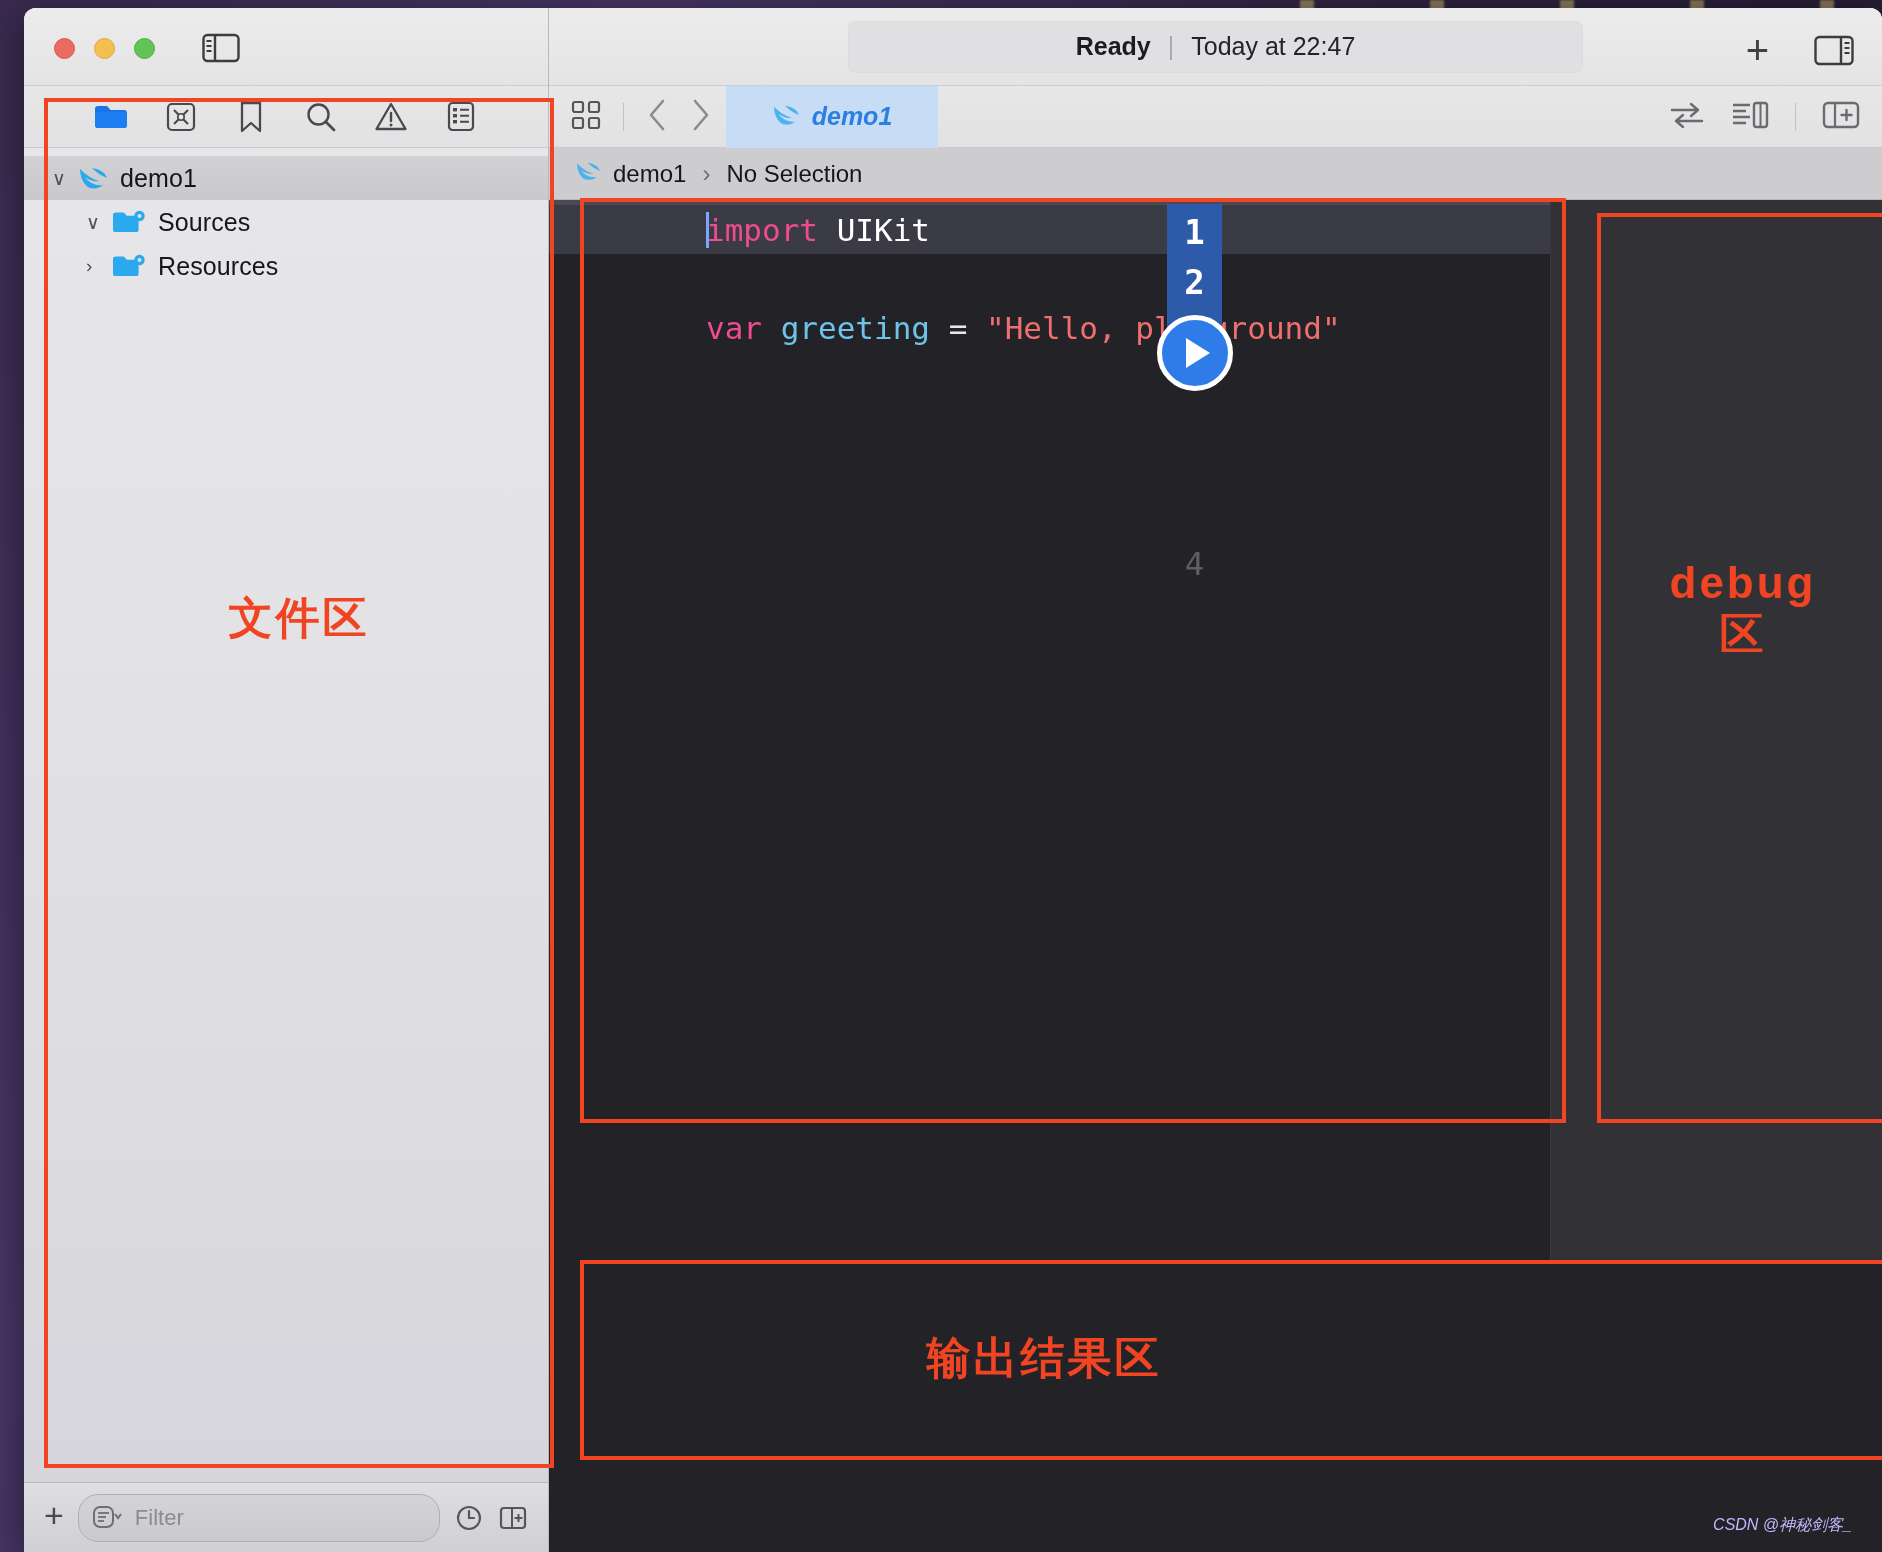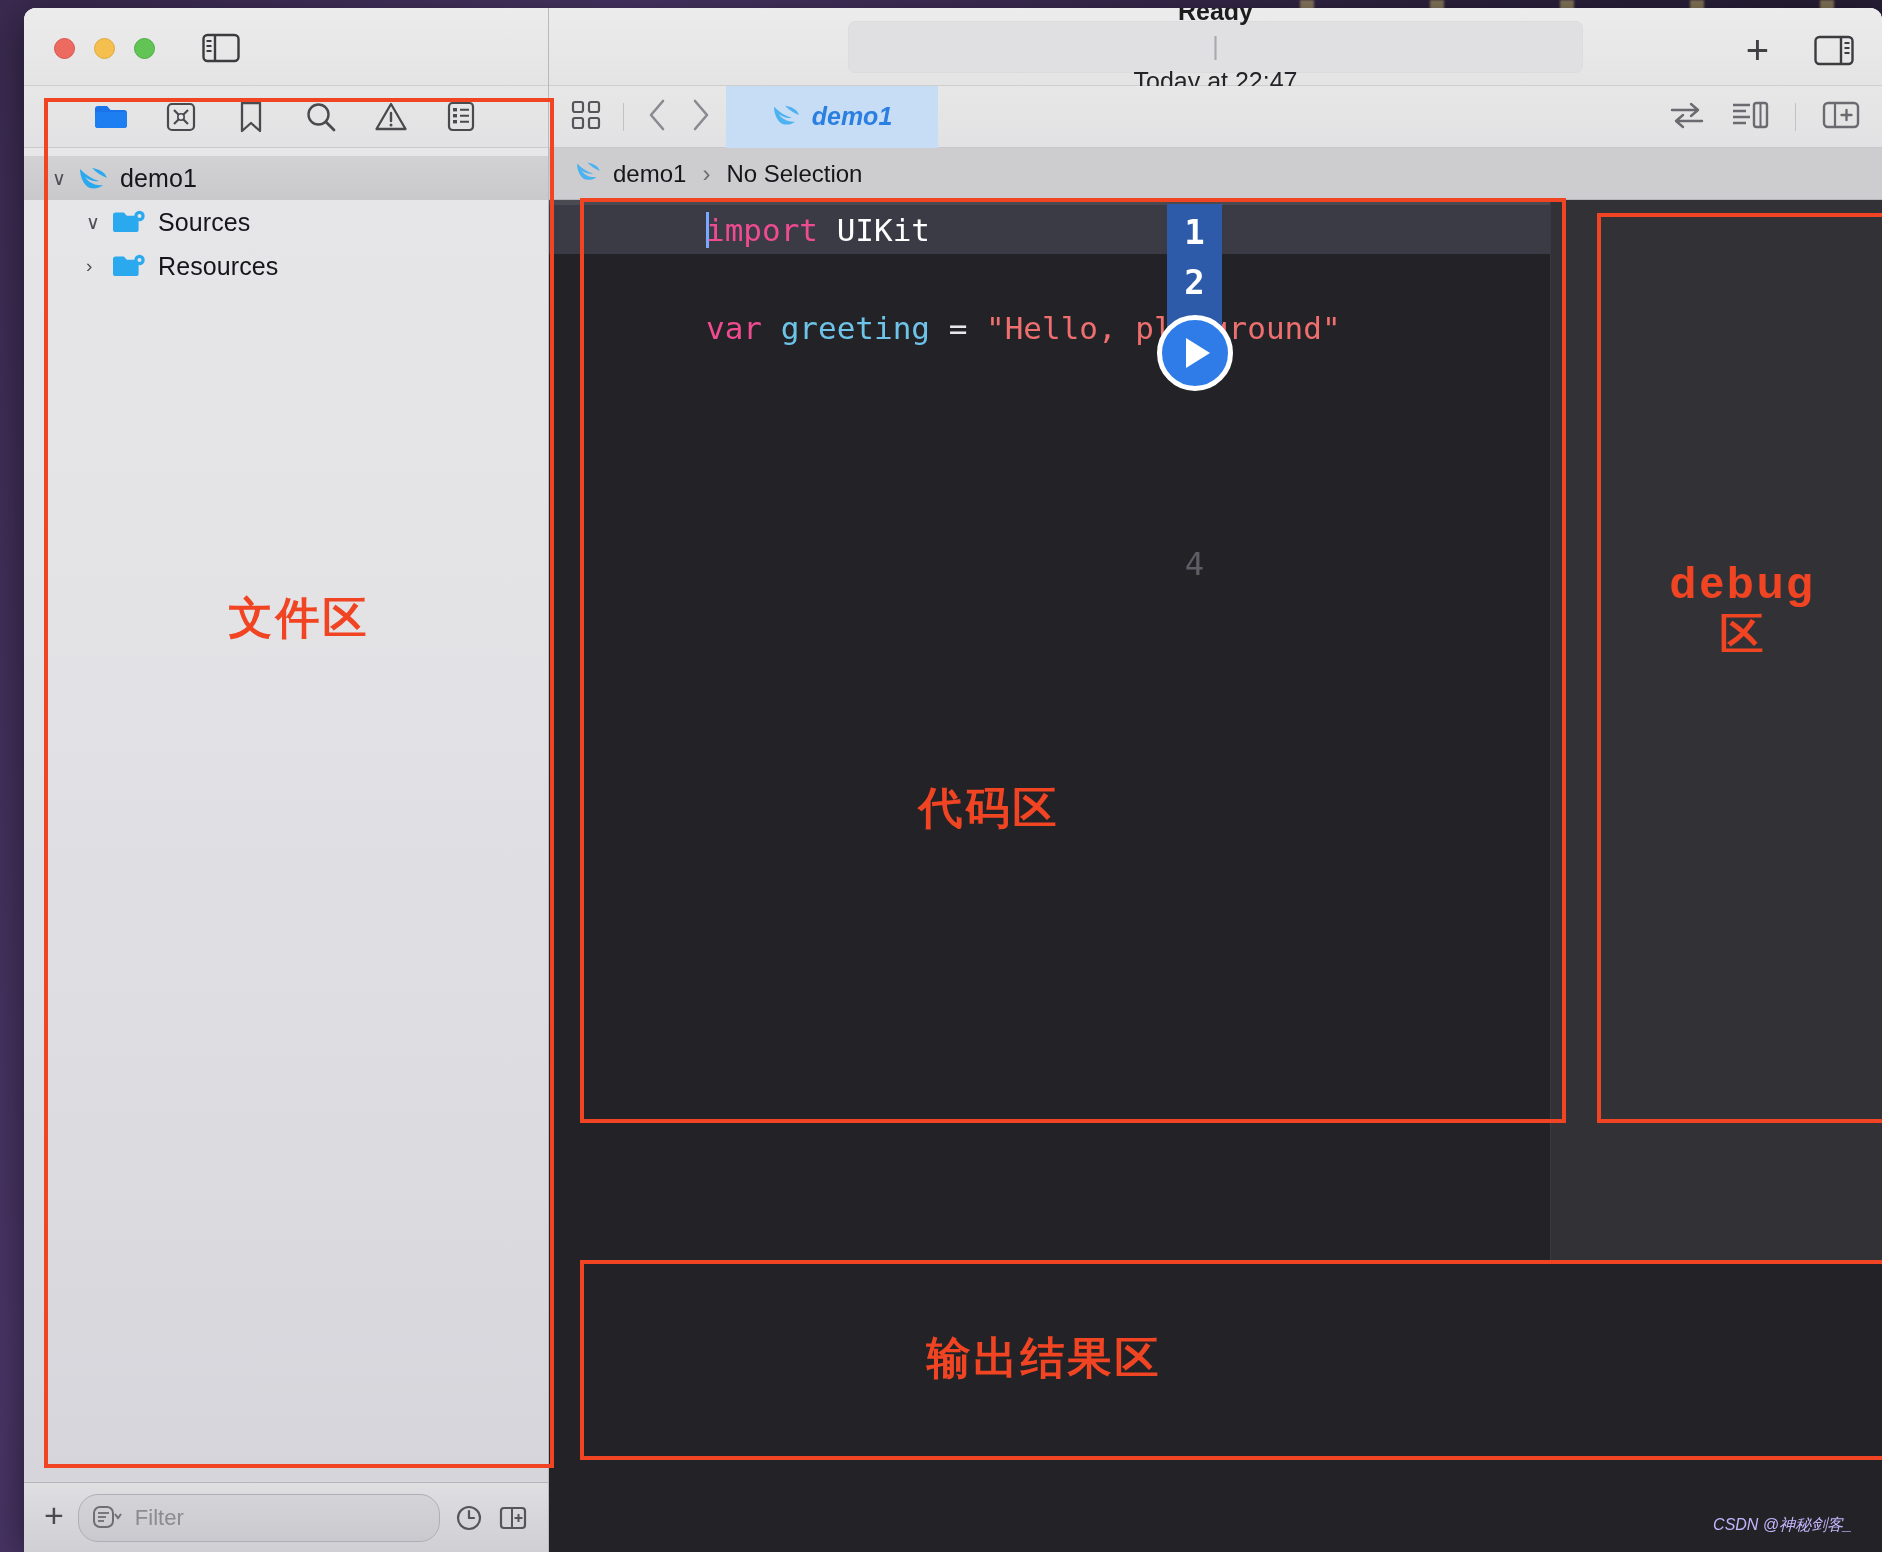--- a/index.html
+++ b/index.html
@@ -68,21 +68,21 @@
 
   
   #right-col { position:absolute; left:525px; top:0; right:0; height:100%;
     background:#e8e8e8; }
 
   #titlebar-right { height:78px; position:relative;
     background:linear-gradient(180deg,#ececec,#e4e4e4);
     border-bottom:1px solid #cfcfcf; display:flex; align-items:center; justify-content:center; }
   #status-pill { width:735px; height:52px; border-radius:7px;
     background:#e0e0e2; display:flex; align-items:center; justify-content:center; gap:6px;
-    border:1px solid #dcdcdc;flex-direction:column; }
+    border:1px solid #dcdcdc; }
   #status-pill .ready { font-size:25px; font-weight:bold; color:#1c1c1e; }
   #status-pill .sep { color:#a9a9ae; margin:0 11px; font-size:25px; }
   #status-pill .when { font-size:25px; color:#242428;text-align:right; }
   #plus-btn { position:absolute; right:113px; top:22px; font-size:40px; color:#404044;
     line-height:1; }
   #right-panel-toggle { position:absolute; right:28px; top:26px; width:40px; height:33px; }
 
   #tabbar { height:62px; position:relative; display:flex; align-items:center;
     background:linear-gradient(180deg,#e7e7e7,#e2e2e4); border-bottom:1px solid #c8c8cb; }
   #tab-tools { display:flex; align-items:center; gap:22px; padding-left:22px; }
@@ -449,21 +449,20 @@
       </div>
       <div id="watermark">CSDN @神秘剑客_</div>
     </div>
 
   </div>
 
   <div class="annot" style="left:20px; top:90px; width:510px; height:1370px;"></div>
   <div class="annot-label" style="left:100px; top:585px; width:350px;">文件区</div>
 
   <div class="annot" style="left:556px; top:190px; width:986px; height:925px;"></div>
-  <div class="annot-label" style="left:790px; top:775px; width:350px;">代码区</div>
 
   <div class="annot" style="left:1573px; top:205px; width:292px; height:910px;"></div>
   <div class="annot-label" style="left:1574px; top:550px; width:290px; white-space:pre-line;"><span>debug
 区</span></div>
 
   <div class="annot" style="left:556px; top:1252px; width:1308px; height:200px;"></div>
   <div class="annot-label" style="left:810px; top:1325px; width:420px;">输出结果区</div>
 
 </div>
 

